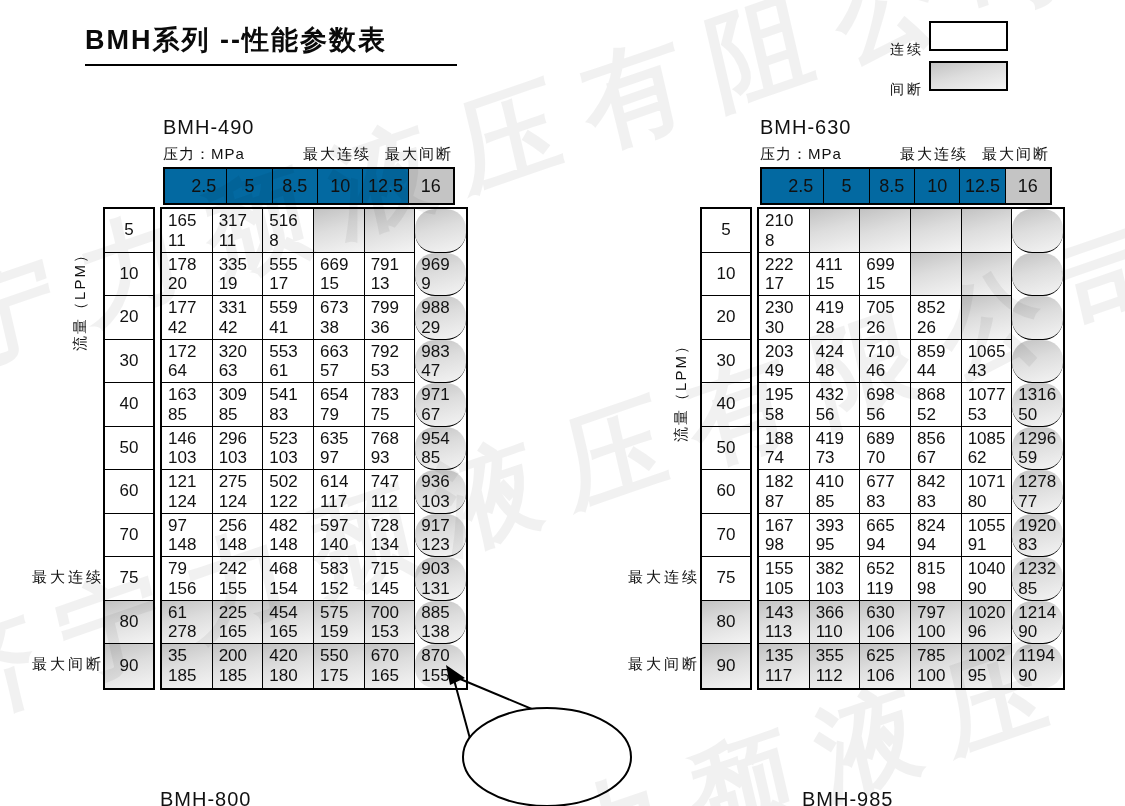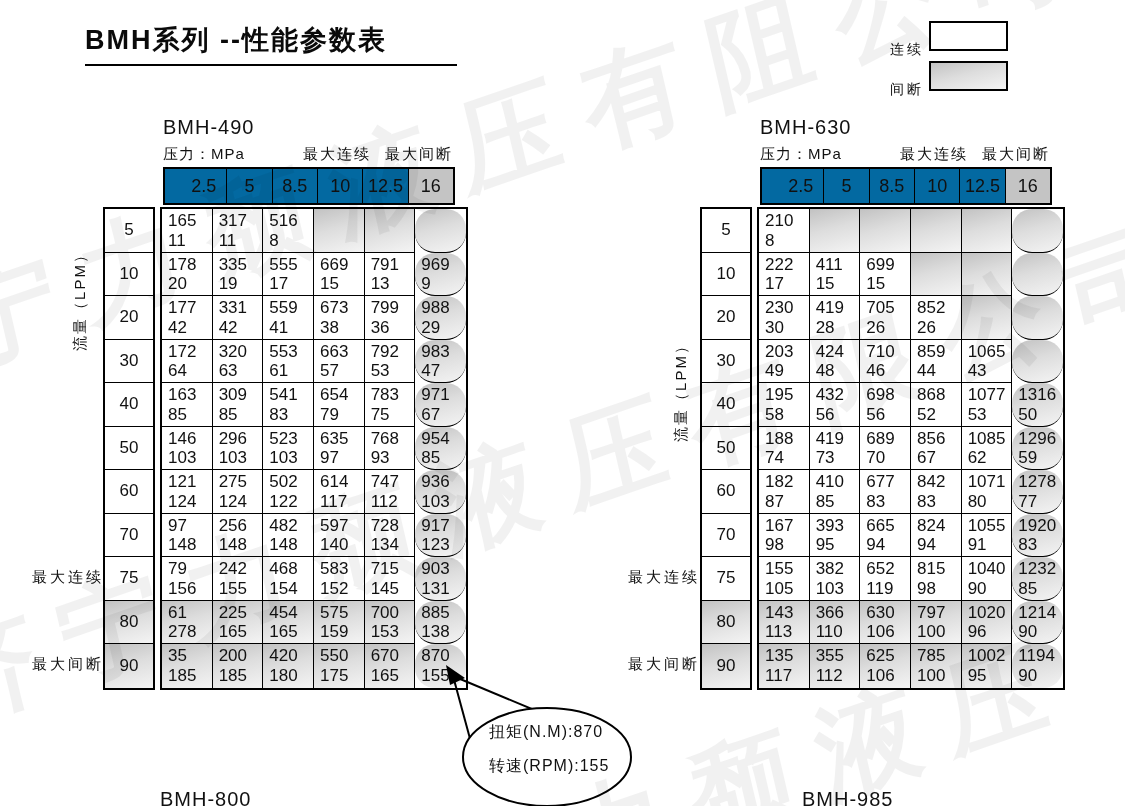--- a/index.html
+++ b/index.html
@@ -652,21 +652,17 @@
   <div class="side-label sl-int0">最大间断</div>
   <div class="side-label sl-cont1">最大连续</div>
   <div class="side-label sl-int1">最大间断</div>
 
   <svg class="callout-svg" width="265" height="156" viewBox="415 650 265 156">
     <polygon points="446,665 465,678 450,685" fill="#000"></polygon>
     <line x1="453" y1="676" x2="563" y2="722" stroke="#000" stroke-width="2"></line>
     <line x1="453" y1="676" x2="472" y2="746" stroke="#000" stroke-width="2"></line>
     <ellipse cx="547" cy="757" rx="84" ry="49" fill="#fff" stroke="#000" stroke-width="2"></ellipse>
   </svg>
-  <div class="callout-text">
-    <div>扭矩(N.M):870</div>
-    <div>转速(RPM):155</div>
-  </div>
 
   <div class="footer-model fm0">BMH-800</div>
   <div class="footer-model fm1">BMH-985</div>
 
 </div>
 
 </body></html>

